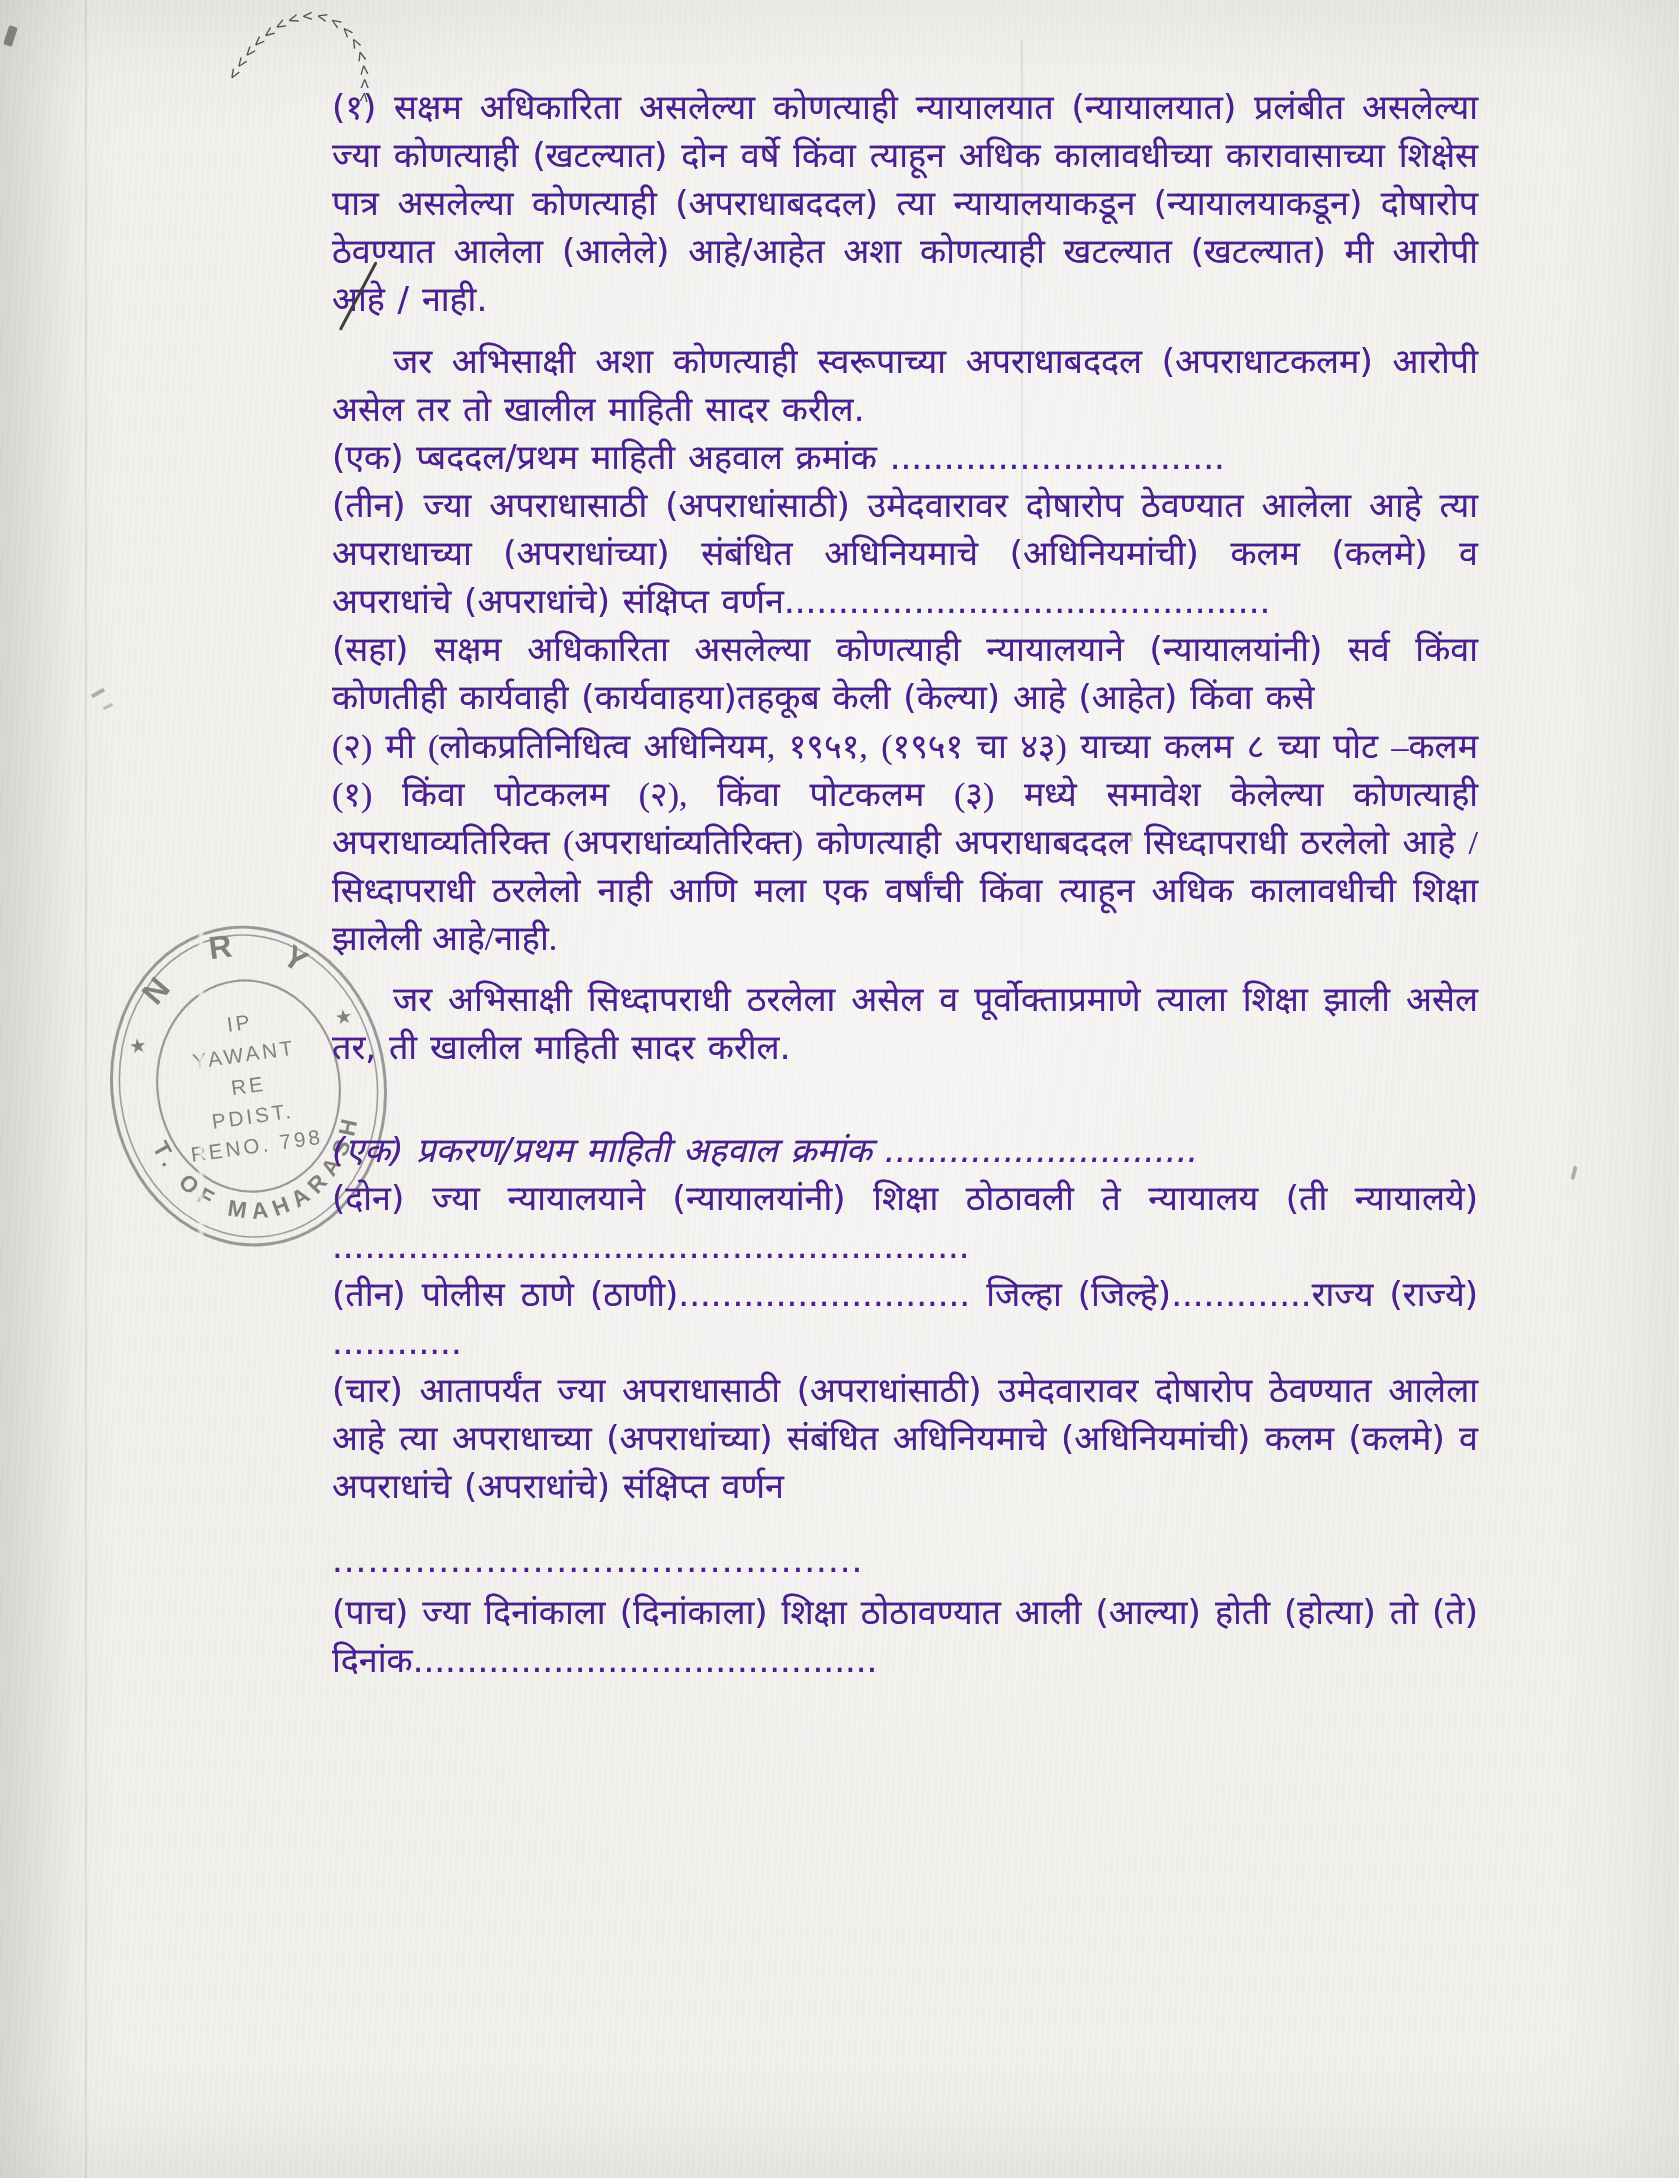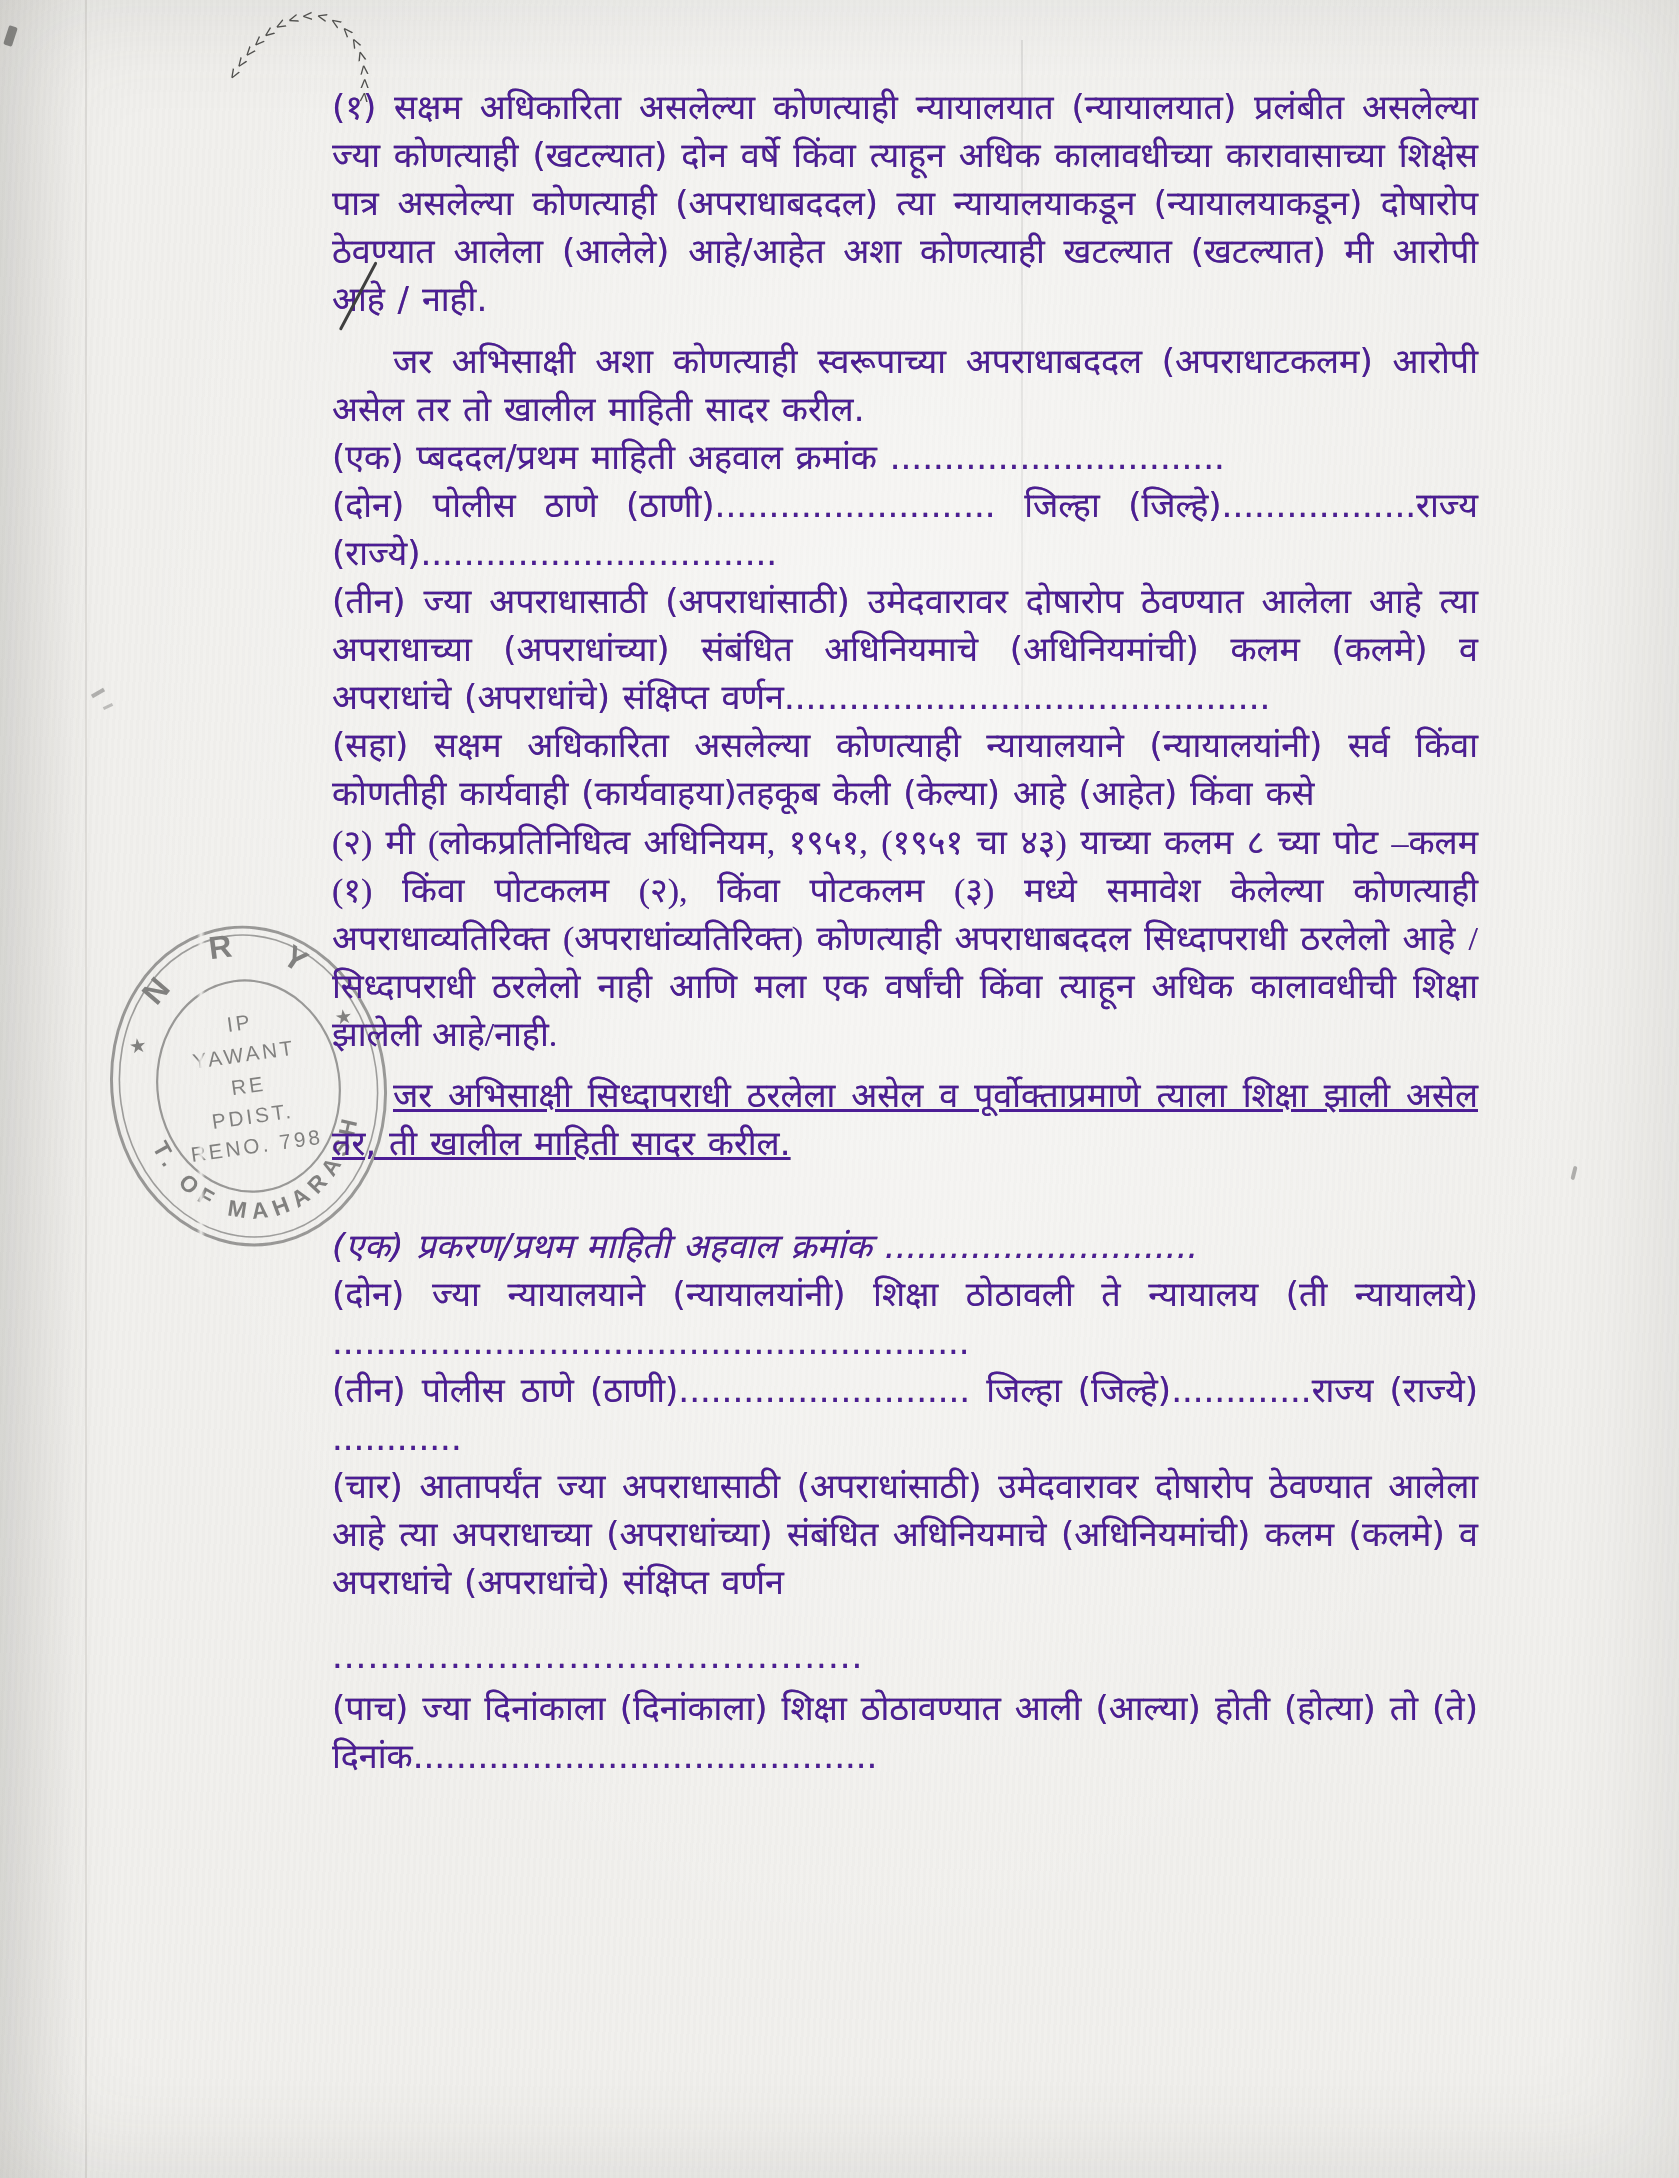--- a/index.html
+++ b/index.html
@@ -34,21 +34,21 @@
     font-size:34px;line-height:48px;
     color:#4c1d95;
     text-align:justify;
     word-spacing:2px;
     text-shadow:0 0 0.6px rgba(58,58,58,.65);
     z-index:5;
   }
   .doc p{margin:0;}
   .doc p.ind{text-indent:61px;margin-top:14px;}
   .doc p.mt6{margin-top:2px;font-family:Liberation Serif, serif;}
-  .doc p.mt12{margin-top:12px;text-decoration:underline;}
+  .doc p.mt12{margin-top:12px;}
   .doc p.gap{margin-top:55px;font-style:italic;}
   .doc p.dots-line{margin-top:26px;margin-bottom:4px;letter-spacing:1px;}
   .strike{position:relative;display:inline-block;}
   .strike::after{
     content:"";position:absolute;left:50%;top:44%;
     width:77px;height:2.6px;border-radius:2px;
     background:#3f3f3f;
     transform:translate(-50%,-50%) rotate(-62deg);
   }
   .stamp{position:absolute;left:85px;top:903px;z-index:2;opacity:.66;mix-blend-mode:multiply;}
@@ -112,21 +112,20 @@
   </svg>
   <div class="stamp-crease"></div>
 
   <div class="doc">
 
     <p><span>(१) सक्षम अधिकारिता असलेल्या कोणत्याही न्यायालयात (न्यायालयात) प्रलंबीत असलेल्या ज्या कोणत्याही (खटल्यात) दोन वर्षे किंवा त्याहून अधिक कालावधीच्या कारावासाच्या शिक्षेस पात्र असलेल्या कोणत्याही (अपराधाबददल) त्या न्यायालयाकडून (न्यायालयाकडून) दोषारोप ठेवण्यात आलेला (आलेले) आहे/आहेत अशा कोणत्याही खटल्यात (खटल्यात) मी आरोपी </span><span class="strike">आहे</span><span> / नाही.</span></p>
 
     <p class="ind">जर अभिसाक्षी अशा कोणत्याही स्वरूपाच्या अपराधाबददल (अपराधाटकलम) आरोपी असेल तर तो खालील माहिती सादर करील.</p>
 
     <p>(एक) प्बददल/प्रथम माहिती अहवाल क्रमांक ...............................</p>
-    <p>(दोन) पोलीस ठाणे (ठाणी).......................... जिल्हा (जिल्हे)..................राज्य (राज्ये).................................</p>
     <p>(तीन) ज्या अपराधासाठी (अपराधांसाठी) उमेदवारावर दोषारोप ठेवण्यात आलेला आहे त्या अपराधाच्या (अपराधांच्या) संबंधित अधिनियमाचे (अधिनियमांची) कलम (कलमे) व अपराधांचे (अपराधांचे) संक्षिप्त वर्णन.............................................</p>
     <p>(सहा) सक्षम अधिकारिता असलेल्या कोणत्याही न्यायालयाने (न्यायालयांनी) सर्व किंवा कोणतीही कार्यवाही (कार्यवाहया)तहकूब केली (केल्या) आहे (आहेत) किंवा कसे</p>
 
     <p class="mt6">(२) मी (लोकप्रतिनिधित्व अधिनियम, १९५१, (१९५१ चा ४३) याच्या कलम ८ च्या पोट –कलम (१) किंवा पोटकलम (२), किंवा पोटकलम (३) मध्ये समावेश केलेल्या कोणत्याही अपराधाव्यतिरिक्त (अपराधांव्यतिरिक्त) कोणत्याही अपराधाबददल सिध्दापराधी ठरलेलो आहे /सिध्दापराधी ठरलेलो नाही आणि मला एक वर्षांची किंवा त्याहून अधिक कालावधीची शिक्षा झालेली आहे/नाही.</p>
 
     <p class="ind mt12">जर अभिसाक्षी सिध्दापराधी ठरलेला असेल व पूर्वोक्ताप्रमाणे त्याला शिक्षा झाली असेल तर, ती खालील माहिती सादर करील.</p>
 
     <p class="gap">(एक) प्रकरण/प्रथम माहिती अहवाल क्रमांक .............................</p>
     <p>(दोन) ज्या न्यायालयाने (न्यायालयांनी) शिक्षा ठोठावली ते न्यायालय (ती न्यायालये) ...........................................................</p>
     <p>(तीन) पोलीस ठाणे (ठाणी)........................... जिल्हा (जिल्हे).............राज्य (राज्ये) ............</p>

